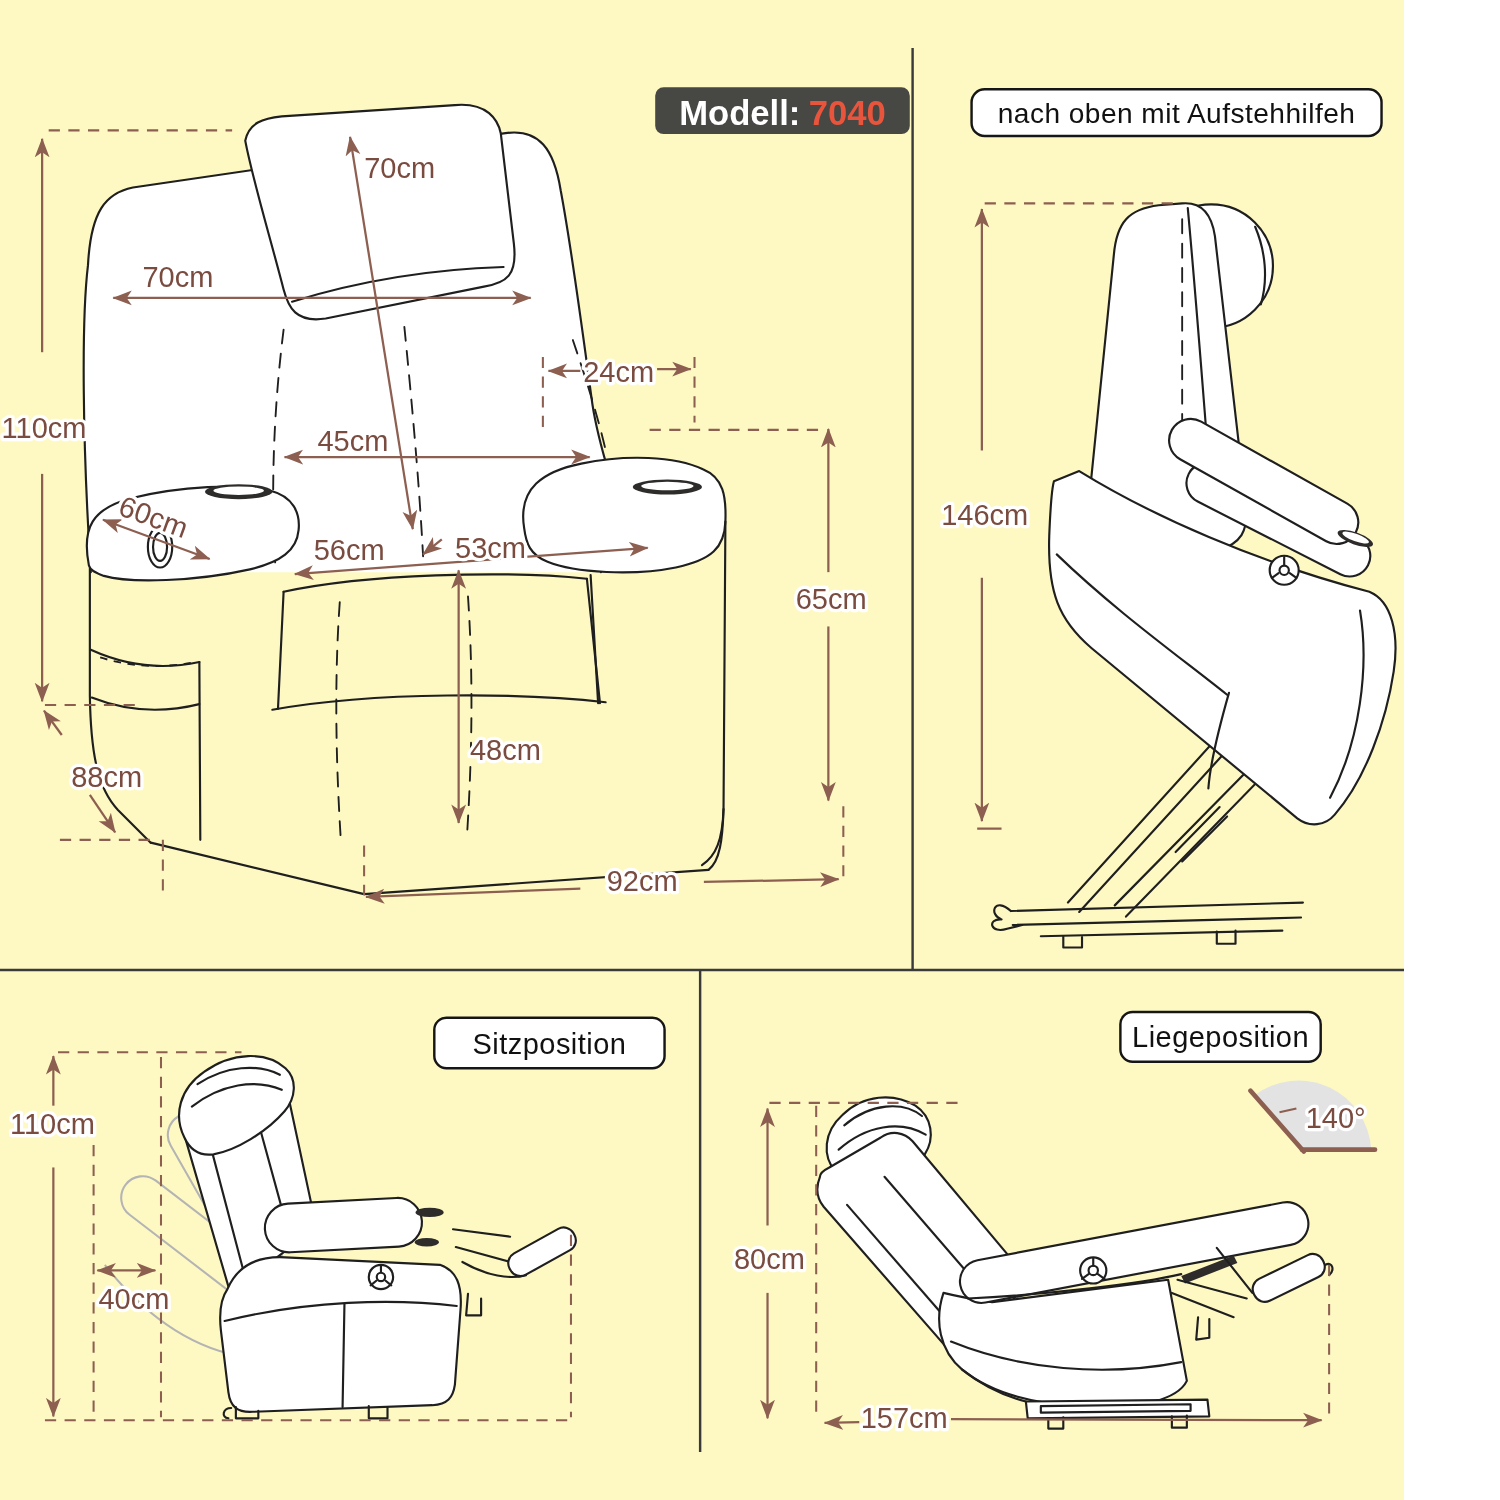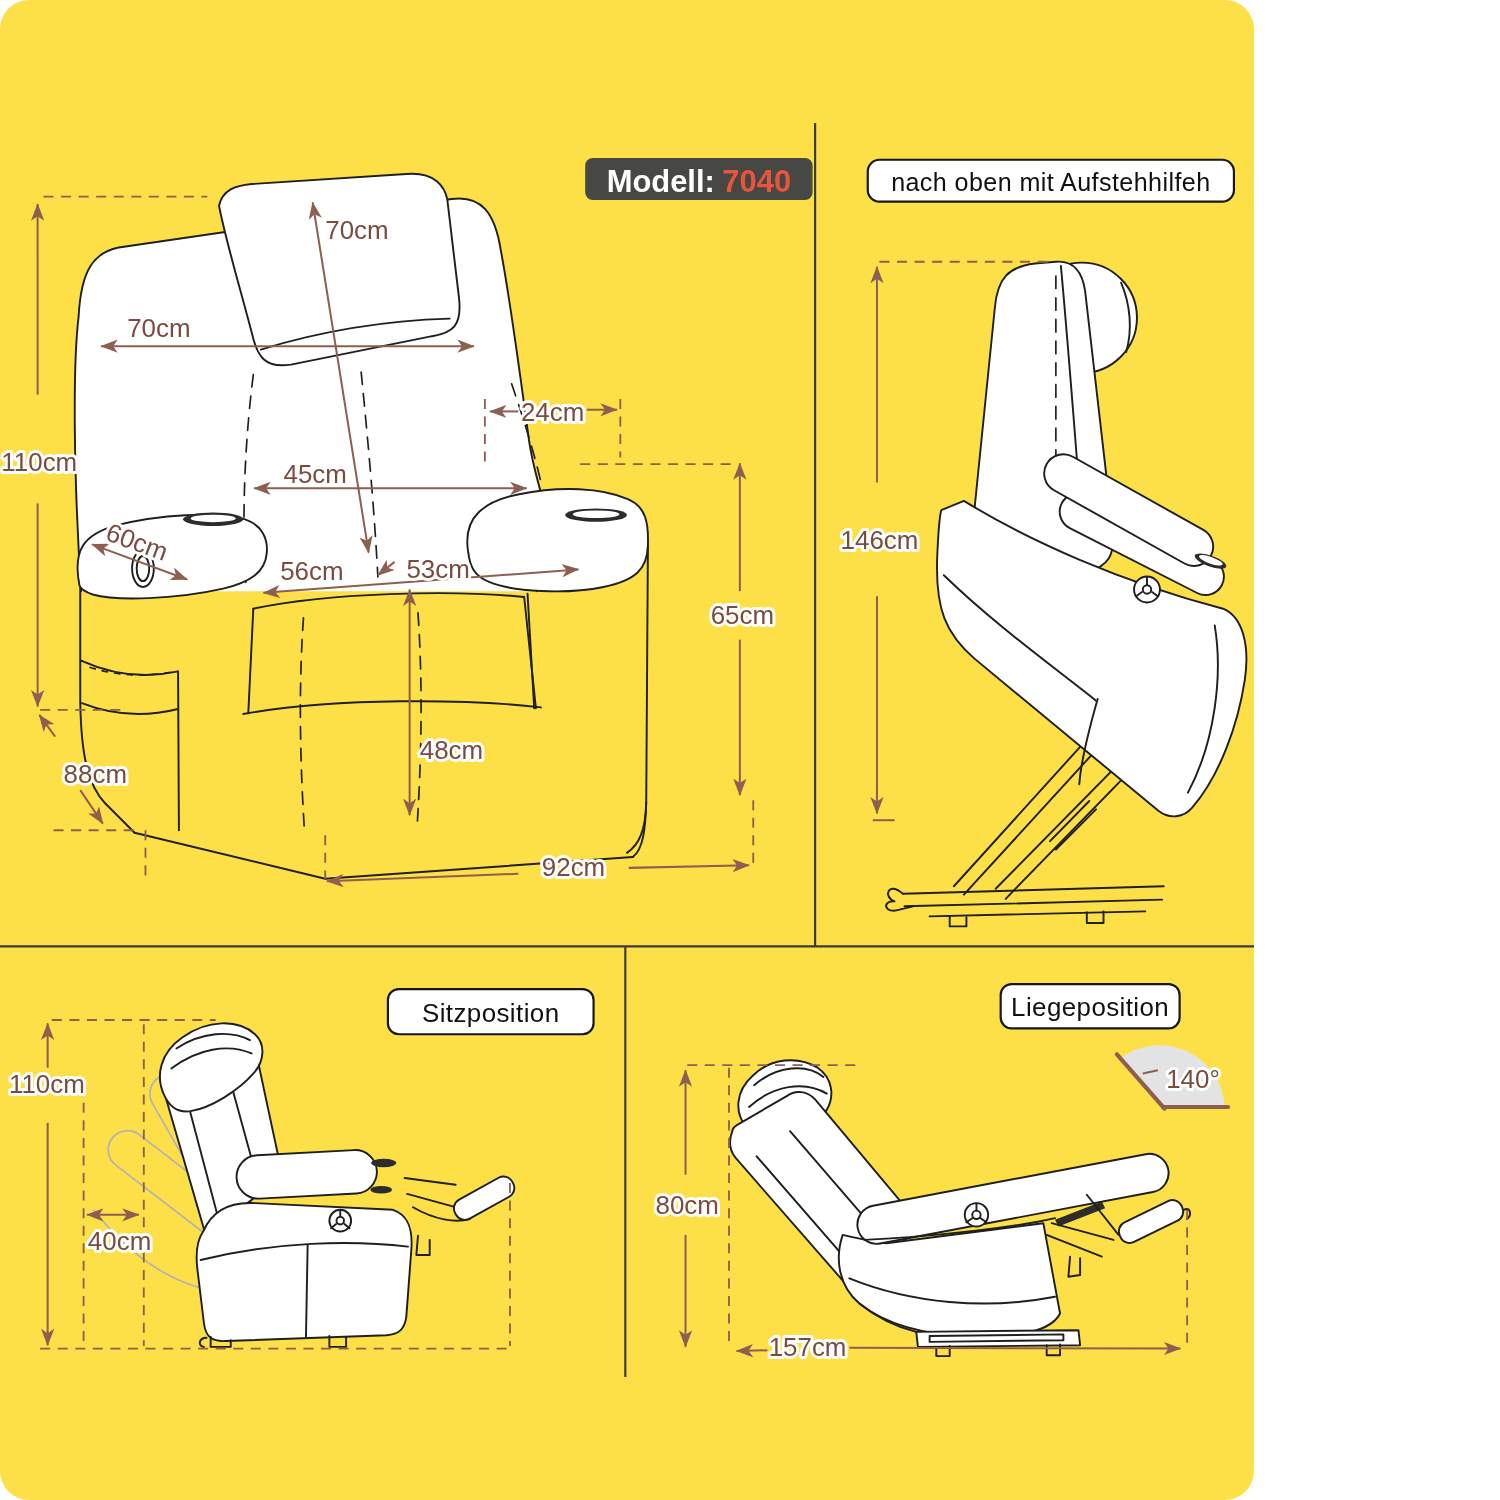--- a/index.html
+++ b/index.html
@@ -1,17 +1,17 @@
 <!DOCTYPE html>
 <html style="--dimension-text: #7a4b3f; --dimension-line: #8d5f51; --outline: #1f1f1f; --ghost: #b4b4b4; --divider: #3a3a3a; --badge-background: #474744; --badge-model-value: #e8553c; --title-text: #111111; --angle-sector: #e3e3e3;"><head>
 <meta charset="utf-8">
 <style>
   html,body{margin:0;padding:0;background:#fff;}
-  .canvas{position:relative;width:1254px;height:1500px;background:#fde047;overflow:hidden;
-          font-family:"Liberation Sans",sans-serif;border-radius:29px;}
+  .canvas{position:relative;width:1404px;height:1500px;background:#fef9c3;overflow:hidden;
+          font-family:"Liberation Sans",sans-serif;}
   svg{position:absolute;left:0;top:0;width:100%;height:100%;}
   .ol   {fill:none;stroke:var(--outline);stroke-width:2.3;stroke-linecap:round;stroke-linejoin:round;}
   .olf  {fill:#ffffff;stroke:var(--outline);stroke-width:2.3;stroke-linecap:round;stroke-linejoin:round;}
   .bdash{fill:none;stroke:var(--outline);stroke-width:2;stroke-dasharray:15 11;stroke-linecap:round;}
   .bdash-s{fill:none;stroke:var(--outline);stroke-width:2;stroke-dasharray:8 7;}
   .dim  {fill:none;stroke:var(--dimension-line);stroke-width:2.4;}
   .ddash{fill:none;stroke:var(--dimension-line);stroke-width:2.2;stroke-dasharray:12 9;}
   .mk   {fill:var(--dimension-line);}
   .dark {fill:#2e2c2b;stroke:none;}
   .ghost{fill:none;stroke:var(--ghost);stroke-width:2.2;}

